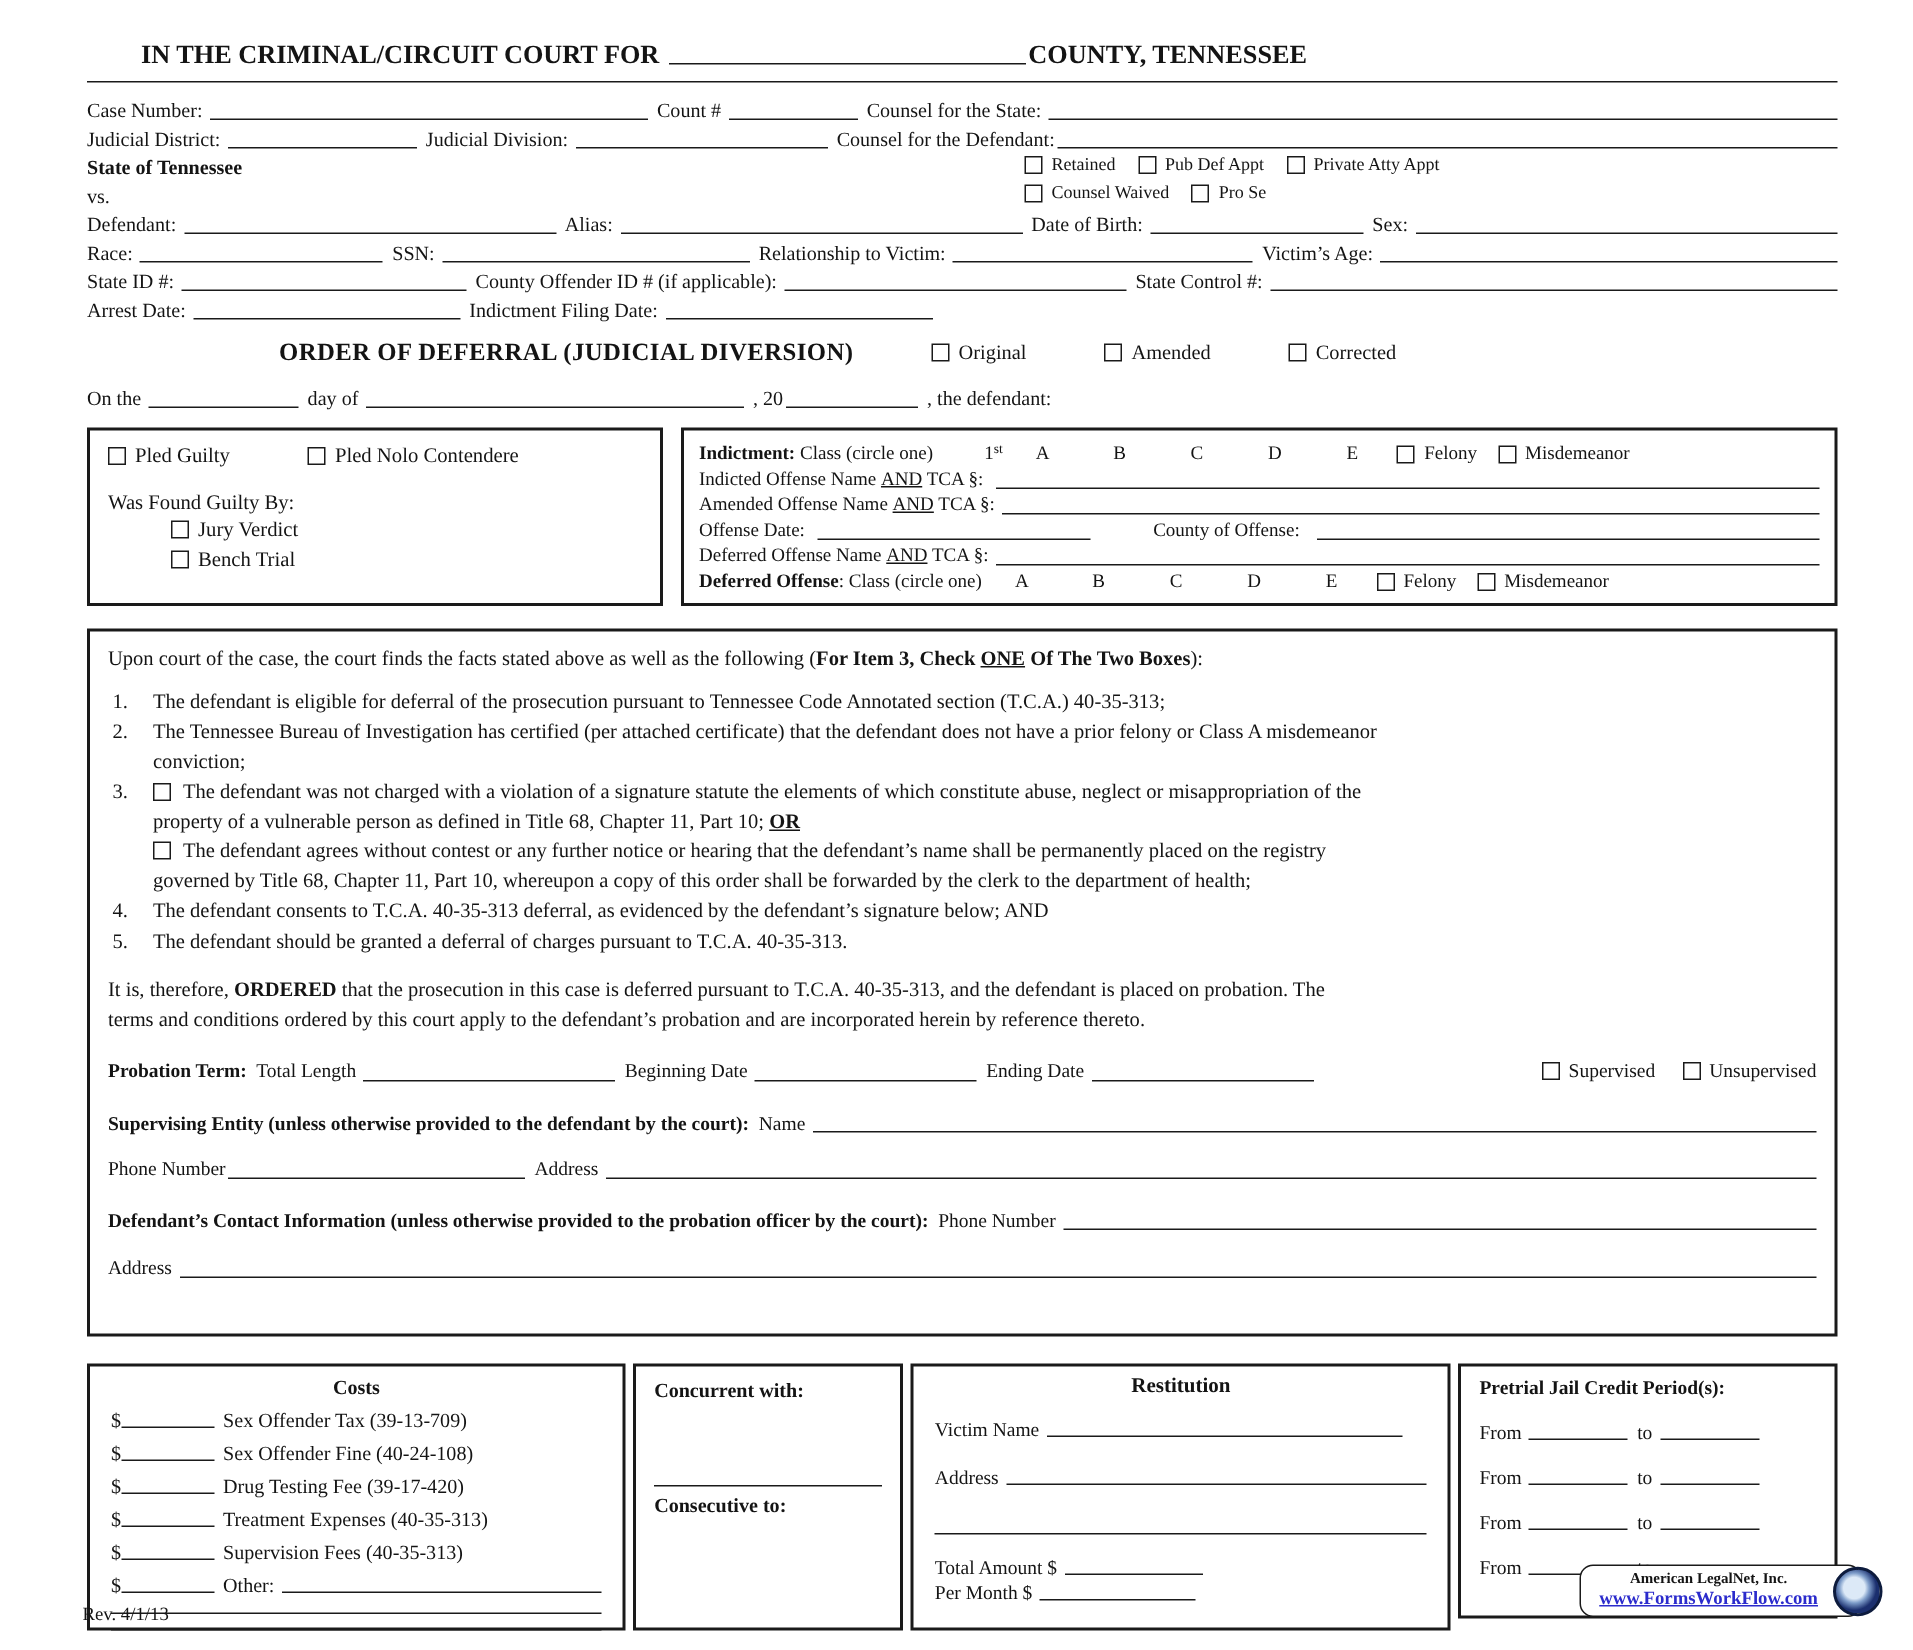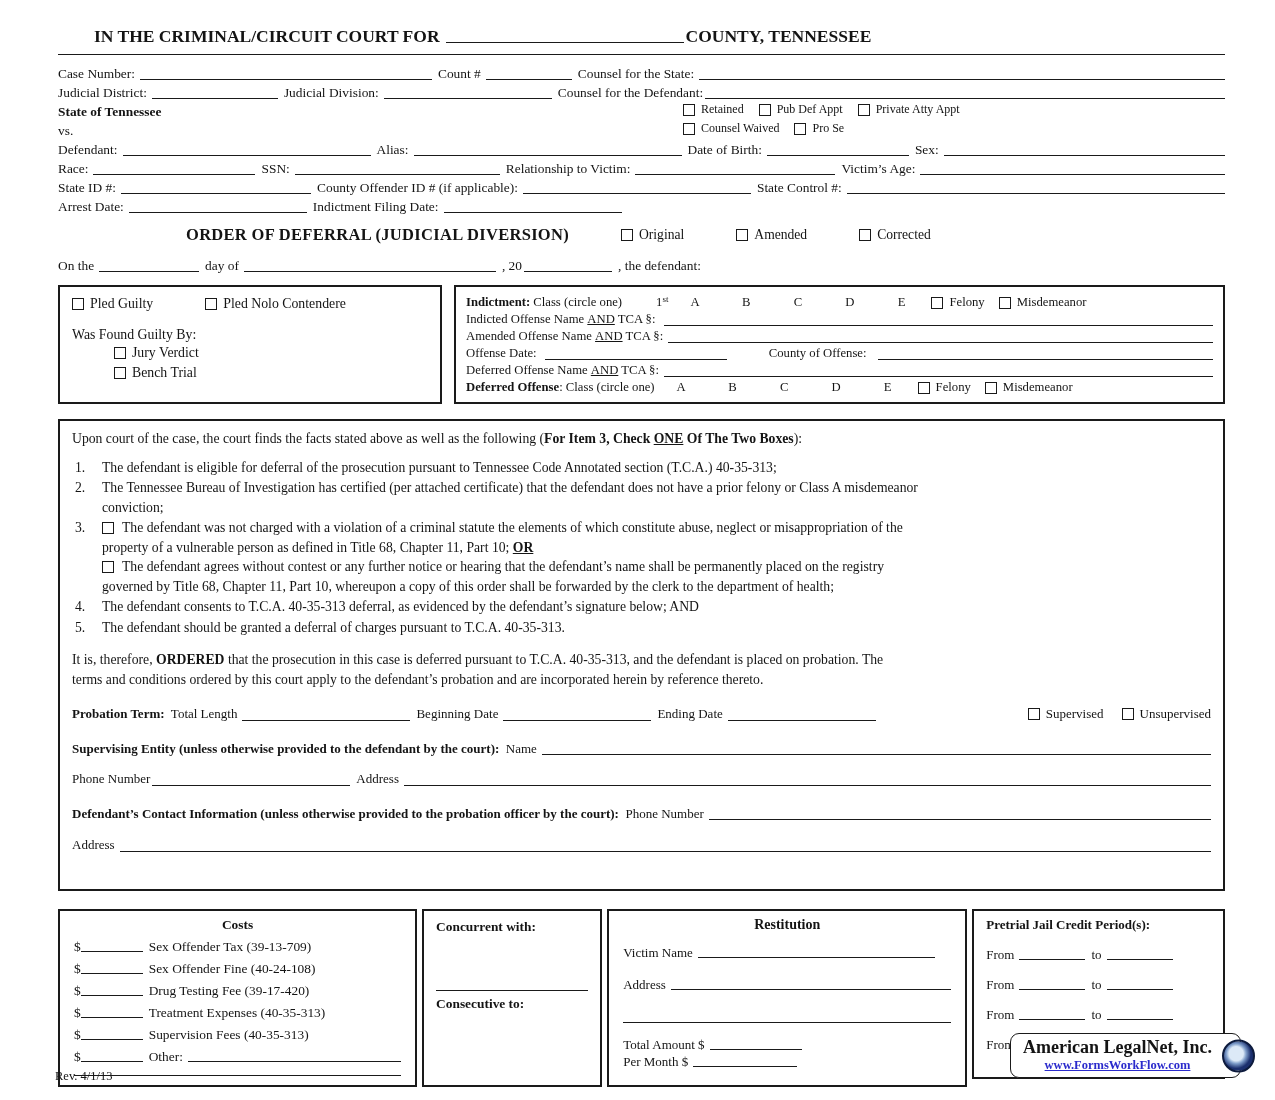--- a/index.html
+++ b/index.html
@@ -80,21 +80,21 @@
   .pretbox { width:254px; height:170px; padding:6px 12px; font-size:13px; }
   .protitle { font-weight:bold; }
 
   
   .rev { position:absolute; left:55px; bottom:16px; font-size:12.5px; }
   .badge {
     position:absolute; right:34px; bottom:22px;
     border:1.8px solid #1a1a1a; border-radius:9px; padding:3px 28px 4px 12px;
     text-align:center; background:#fff;
   }
-  .badge .bname { font-size:18px; font-weight:bold; white-space:nowrap; }
+  .badge .bname { font-size:10px; font-weight:bold; white-space:nowrap; }
   .badge .burl { font-size:12.5px; font-weight:bold; text-decoration:underline; cursor:pointer; white-space:nowrap; }
   .globe {
     position:absolute; right:-15px; top:50%; transform:translateY(-50%);
     width:33px; height:33px; border-radius:50%;
     background:radial-gradient(circle at 42% 42%, #dce9f7 0 30%, #7d9cc9 42%, #1b2f6e 62%);
     border:2px solid #0d1b3d;
   }
 </style>
 </head>
 <body>
@@ -320,21 +320,21 @@
           <span class="inum">2.</span>
           <span class="itext">
             <div>The Tennessee Bureau of Investigation has certified (per attached certificate) that the defendant does not have a prior felony or Class A misdemeanor</div>
             <div>conviction;</div>
           </span>
         </div>
         <div class="item">
           <span class="inum">3.</span>
           <span class="itext">
             <div>
-              <span class="cb"></span><span>The defendant was not charged with a violation of a criminal statute the elements of which constitute abuse, neglect or misappropriation of the</span>
+              <span class="cb"></span><span>The defendant was not charged with a violation of a signature statute the elements of which constitute abuse, neglect or misappropriation of the</span>
             </div>
             <div>
               <span>property of a vulnerable person as defined in Title 68, Chapter 11, Part 10; </span><span class="b u">OR</span>
             </div>
             <div>
               <span class="cb"></span><span>The defendant agrees without contest or any further notice or hearing that the defendant’s name shall be permanently placed on the registry</span>
             </div>
             <div>
               <span>governed by Title 68, Chapter 11, Part 10, whereupon a copy of this order shall be forwarded by the clerk to the department of health;</span>
             </div>

